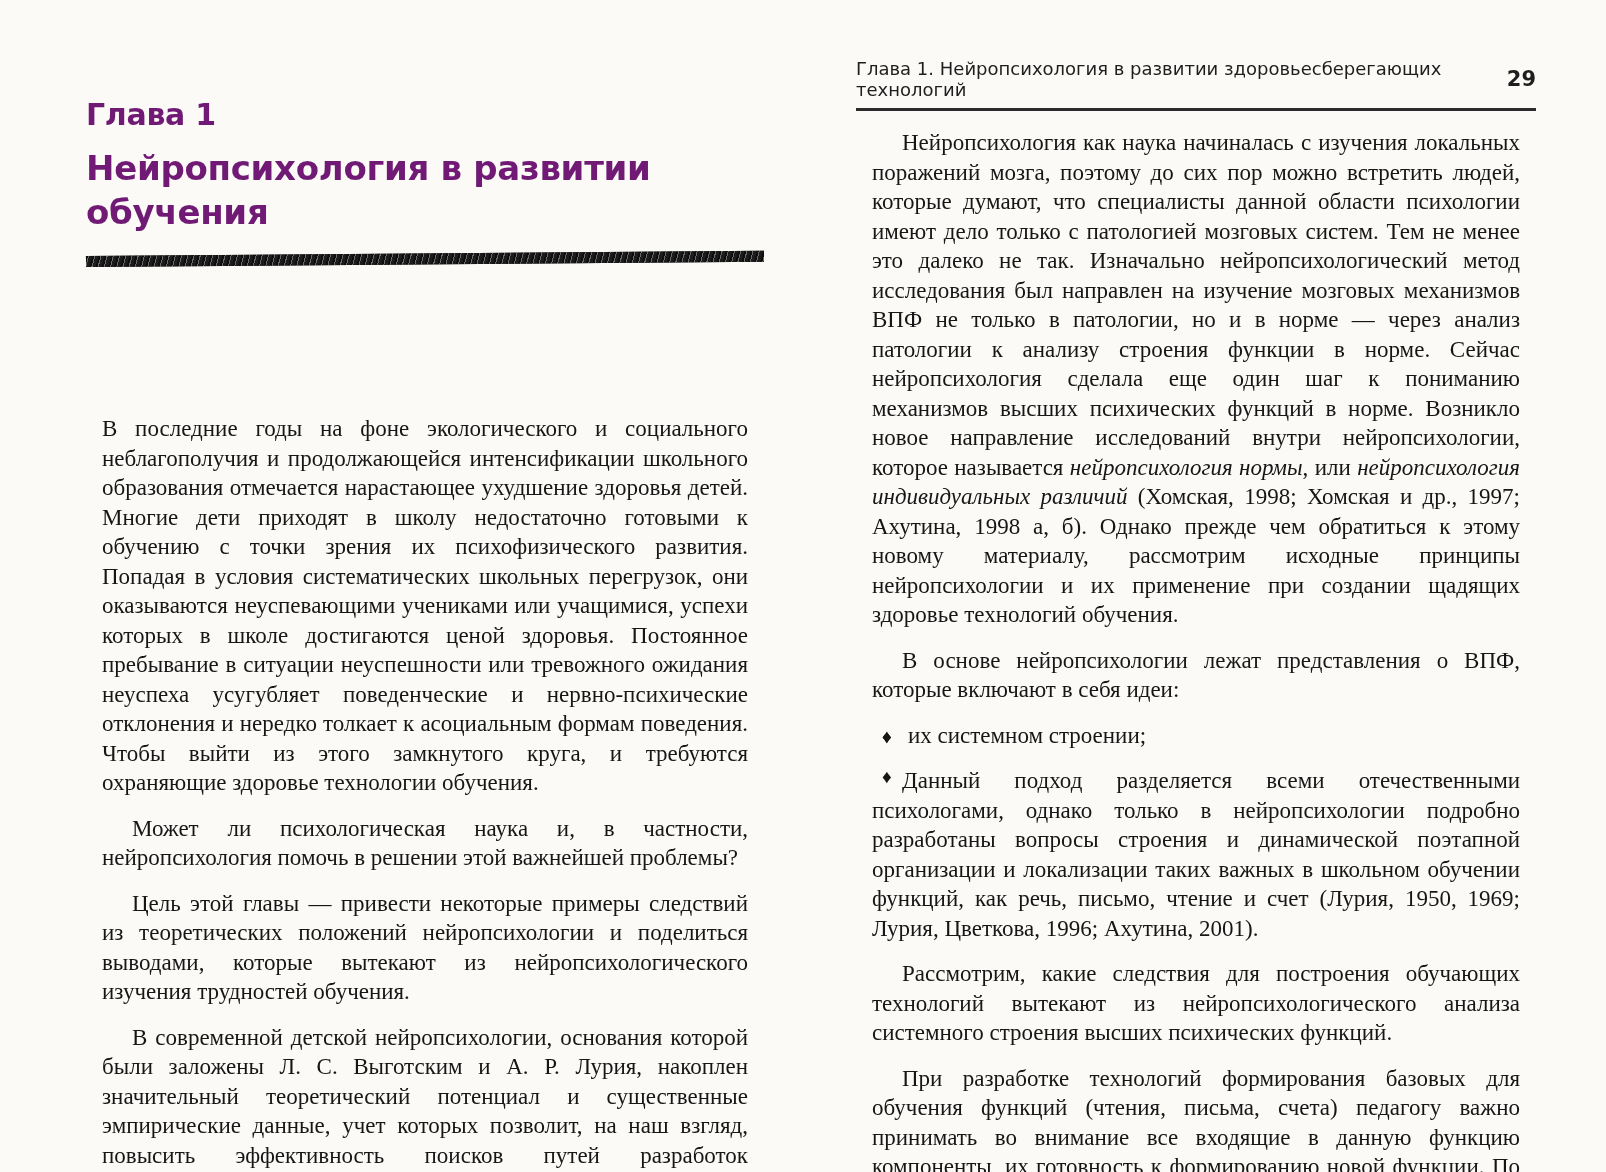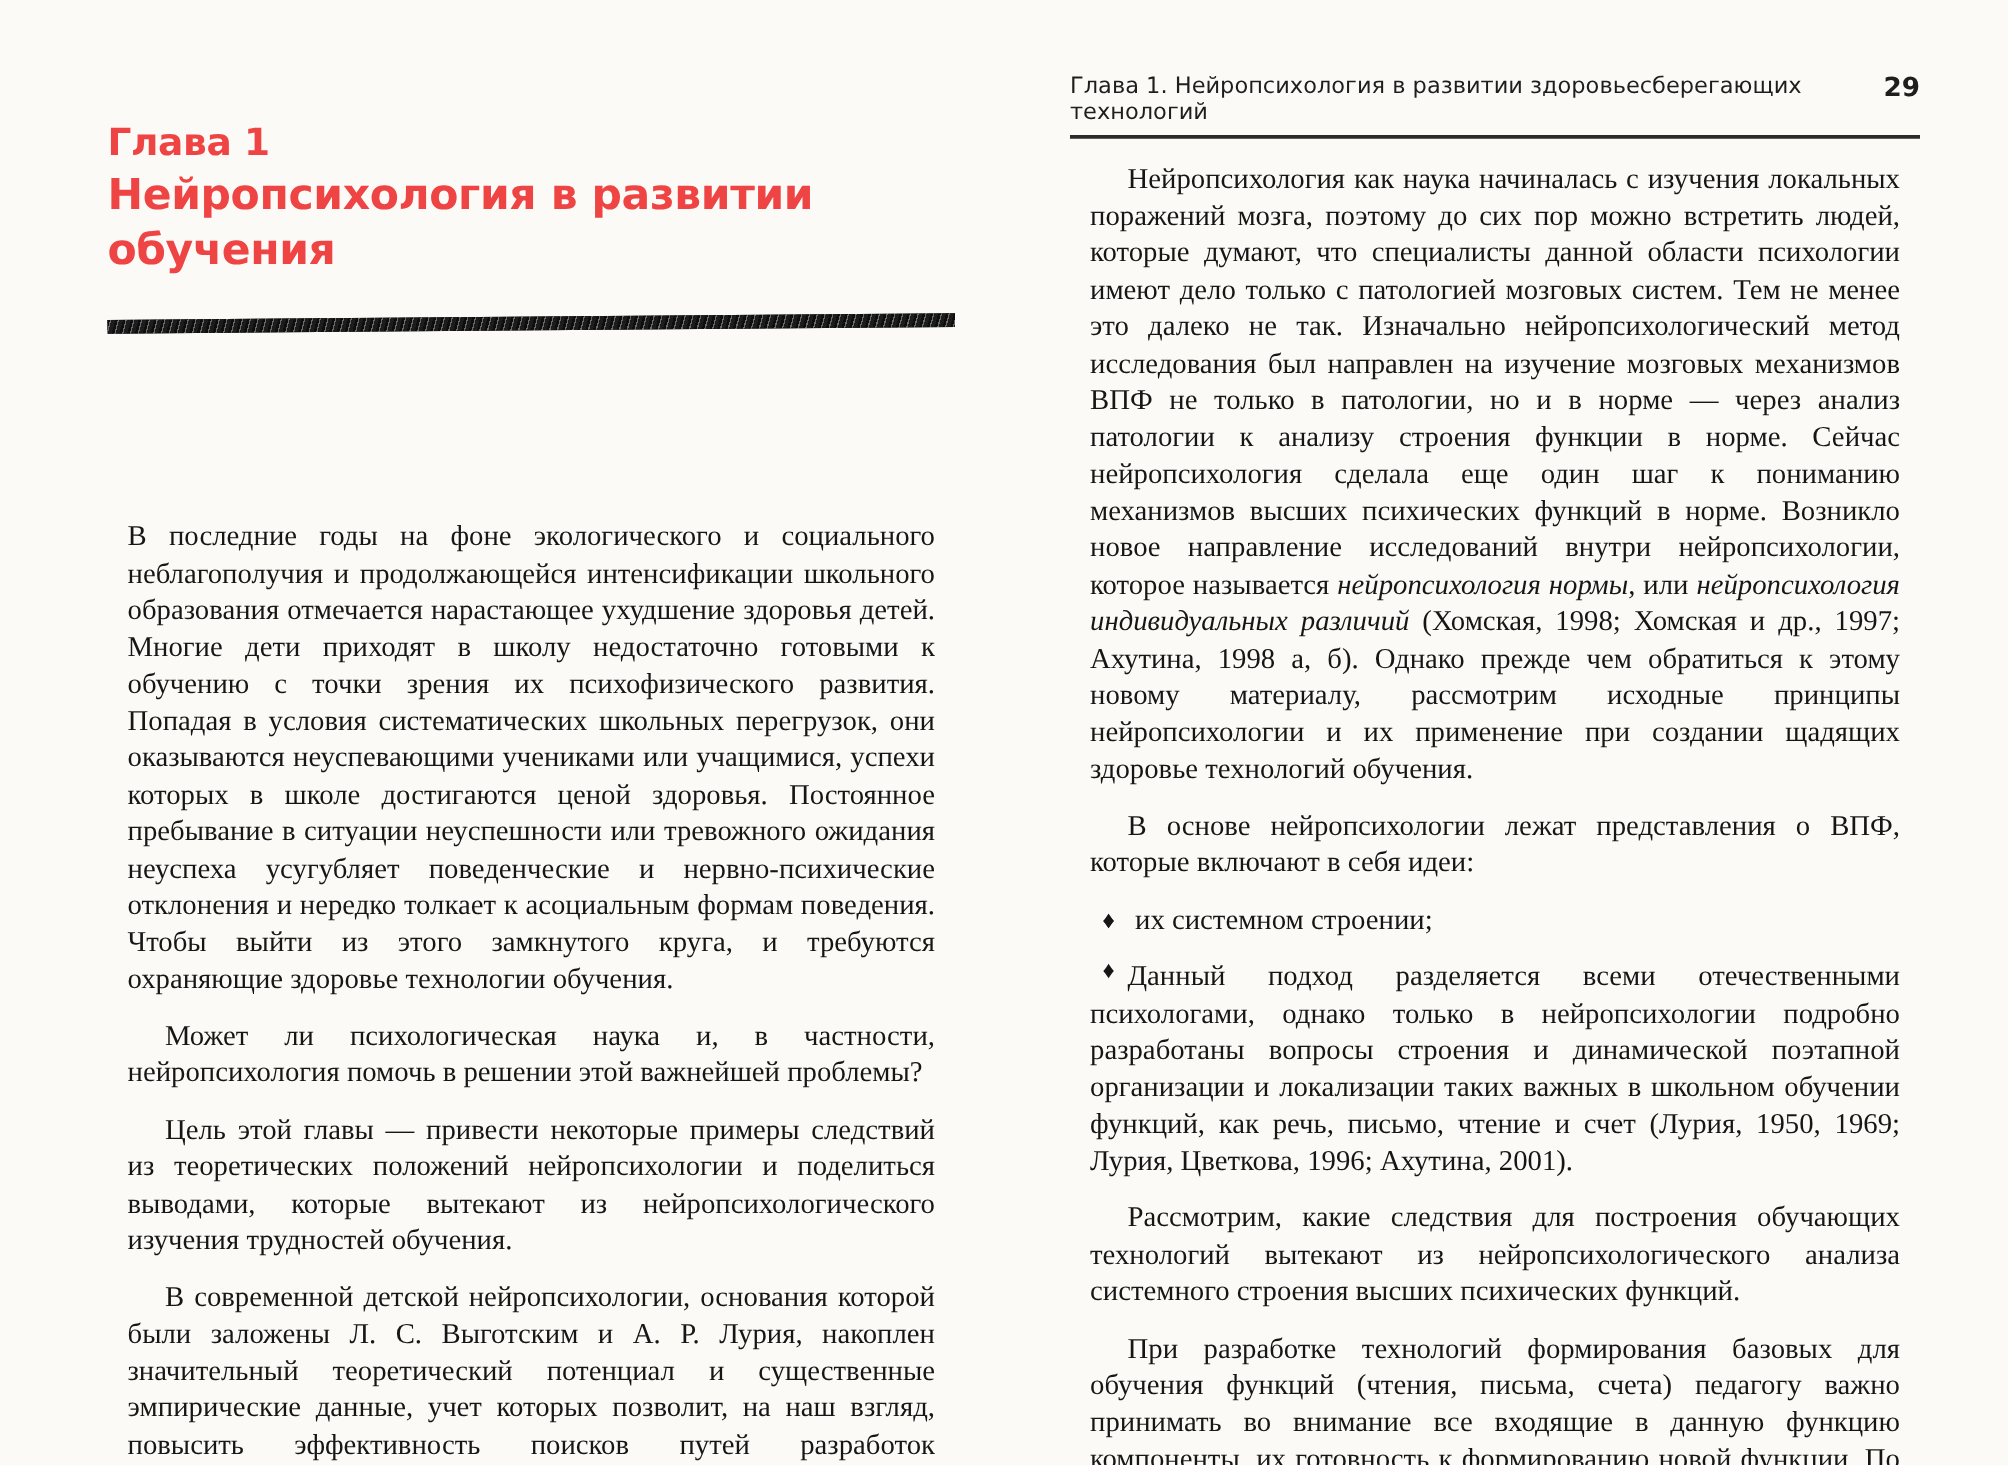--- a/index.html
+++ b/index.html
@@ -21,28 +21,29 @@
   }
 
   
   .chapter-head {
     position: absolute;
     left: 86px;
     top: 96px;
     width: 676px;
     font-family: "DejaVu Sans", "Liberation Sans", sans-serif;
     font-weight: bold;
-    color: #ef4444;
+    color: #701a75;
     letter-spacing: -0.3px;
   }
   .chapter-label {
     font-size: 30px;
     line-height: 38px;
   }
   .chapter-title {
+    margin-top: 12px;
     font-size: 34px;
     line-height: 44px;
   }
   .chapter-title div { white-space: nowrap; }
   .title-rule {
     position: absolute;
     left: 86px;
     top: 256px;
     width: 678px;
     height: 11px;
@@ -60,21 +61,21 @@
   }
 
   
   .running-head {
     position: absolute;
     left: 856px;
     top: 58px;
     width: 680px;
     display: flex;
     justify-content: space-between;
-    align-items: flex-start;
+    align-items: center;
     font-family: "DejaVu Sans", "Liberation Sans", sans-serif;
     font-size: 18px;
     color: #1e1e1e;
     border-bottom: 3px solid #2b2b2b;
     padding-bottom: 8px;
   }
   .running-head .page-num {
     font-weight: bold;
     font-size: 21px;
   }

